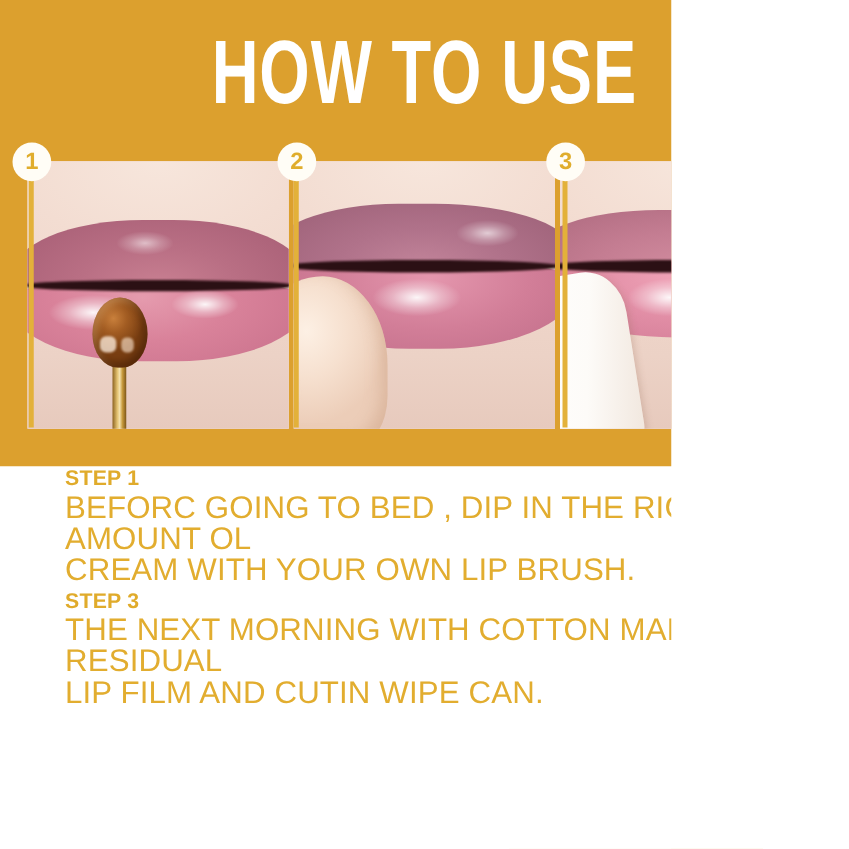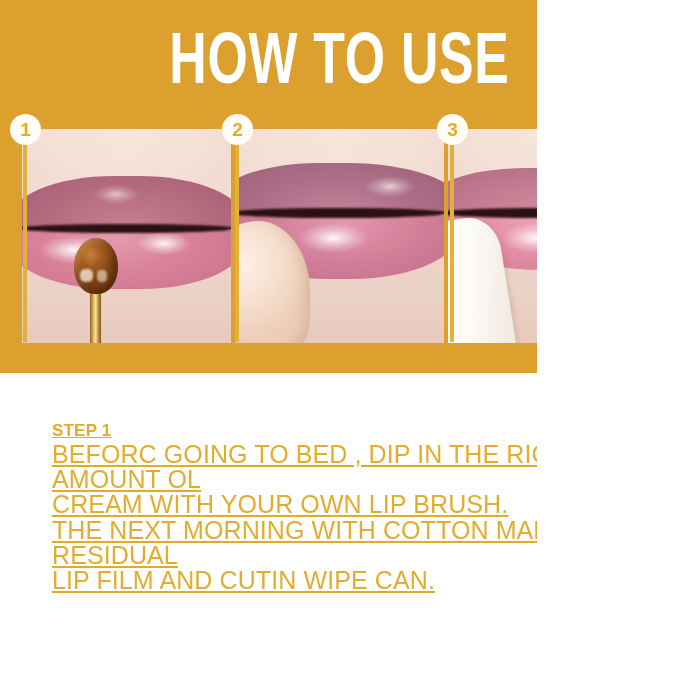--- a/index.html
+++ b/index.html
@@ -236,24 +236,23 @@
   #badge-2 { left: 222px; top: 114px; }
   #badge-3 { left: 437px; top: 114px; }
   #stem-1 { left: 23px;  top: 140px; height: 202px; }
   #stem-2 { left: 235px; top: 140px; height: 202px; }
   #stem-3 { left: 450px; top: 140px; height: 202px; }
 
   
   .instructions {
     position: absolute;
     left: 52px;
-    top: 420px;
+    top: 372px;
     width: 600px;
     color: #e0ab2b;
-    text-decoration: underline;
   }
   .step-heading {
     font-family: "Liberation Sans", sans-serif;
     font-weight: 700;
     font-size: 17px;
     line-height: 22px;
     letter-spacing: .2px;
     color: #e0ab2b;
     margin: 0;
   }
@@ -332,19 +331,20 @@
     <div class="step-block">
       <div class="step-heading">STEP 1</div>
       <div class="step-body">BEFORC GOING TO BED , DIP IN THE RIGHT AMOUNT OL
 CREAM WITH YOUR OWN LIP BRUSH.</div>
     </div>
 
     <div class="step-block">
     </div>
 
     <div class="step-block">
+      <div class="step-heading">STEP 3</div>
       <div class="step-body">THE NEXT MORNING WITH COTTON MAKEUP RESIDUAL
 LIP FILM AND CUTIN WIPE CAN.</div>
     </div>
 
   </div>
 
 </div>
 
 </body></html>

